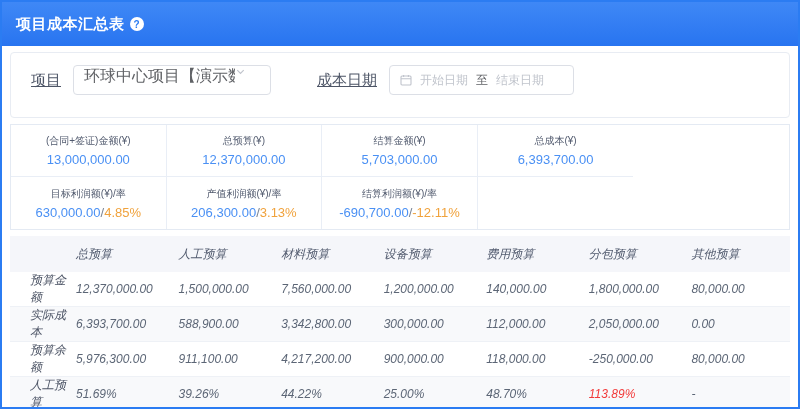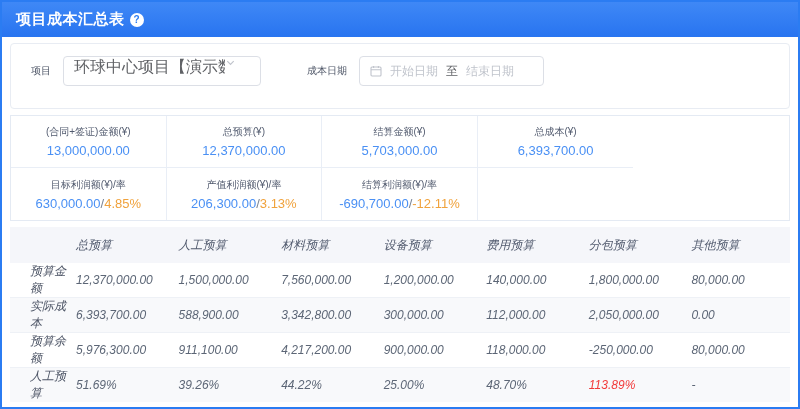--- a/index.html
+++ b/index.html
@@ -7,21 +7,21 @@
   body {
     font-family:"Liberation Sans", sans-serif;
     background:#fff;
     border:2px solid #2b7cf2;
     overflow:hidden;
     font-size:12px;
     color:#5c6676;
   }
   
   .topbar {
-    height:35px;
+    height:44px;
     background:linear-gradient(180deg,#3f88f6 0%,#2874f0 100%);
     display:flex; align-items:center;
     padding:0 14px;
   }
   .topbar .title { color:#fff; font-size:15px; font-weight:bold; letter-spacing:.5px; }
   .help-badge {
     width:14px; height:14px; margin-left:5px;
     background:#fff; color:#2b7cf2; border-radius:50%;
     font-size:10px; font-weight:bold;
     display:inline-flex; align-items:center; justify-content:center;
@@ -35,21 +35,21 @@
   }
   
   .filter-panel {
     margin:6px 8px;
     border:1px solid #e8ecf3; border-radius:4px;
     height:66px;
     padding:12px 20px;
     display:flex; align-items:flex-start;
   }
   .filter-row { display:flex; align-items:center; width:100%; }
-  .f-label { color:#4d5566; font-size:10px; margin-right:12px; white-space:nowrap; }
+  .f-label { color:#4d5566; font-size:15px; margin-right:12px; white-space:nowrap;text-decoration:underline; }
   .select-box {
     width:198px; height:30px;
     border:1px solid #dcdfe6; border-radius:4px;
     display:flex; 
     padding:0 24px 0 10px;
     font-size:16px; color:#606266;
     cursor:pointer;
   }
   .select-box .sel-text { flex:1; overflow:hidden; white-space:nowrap; }
   .chevron { color:#c0c4cc; display:flex; }

